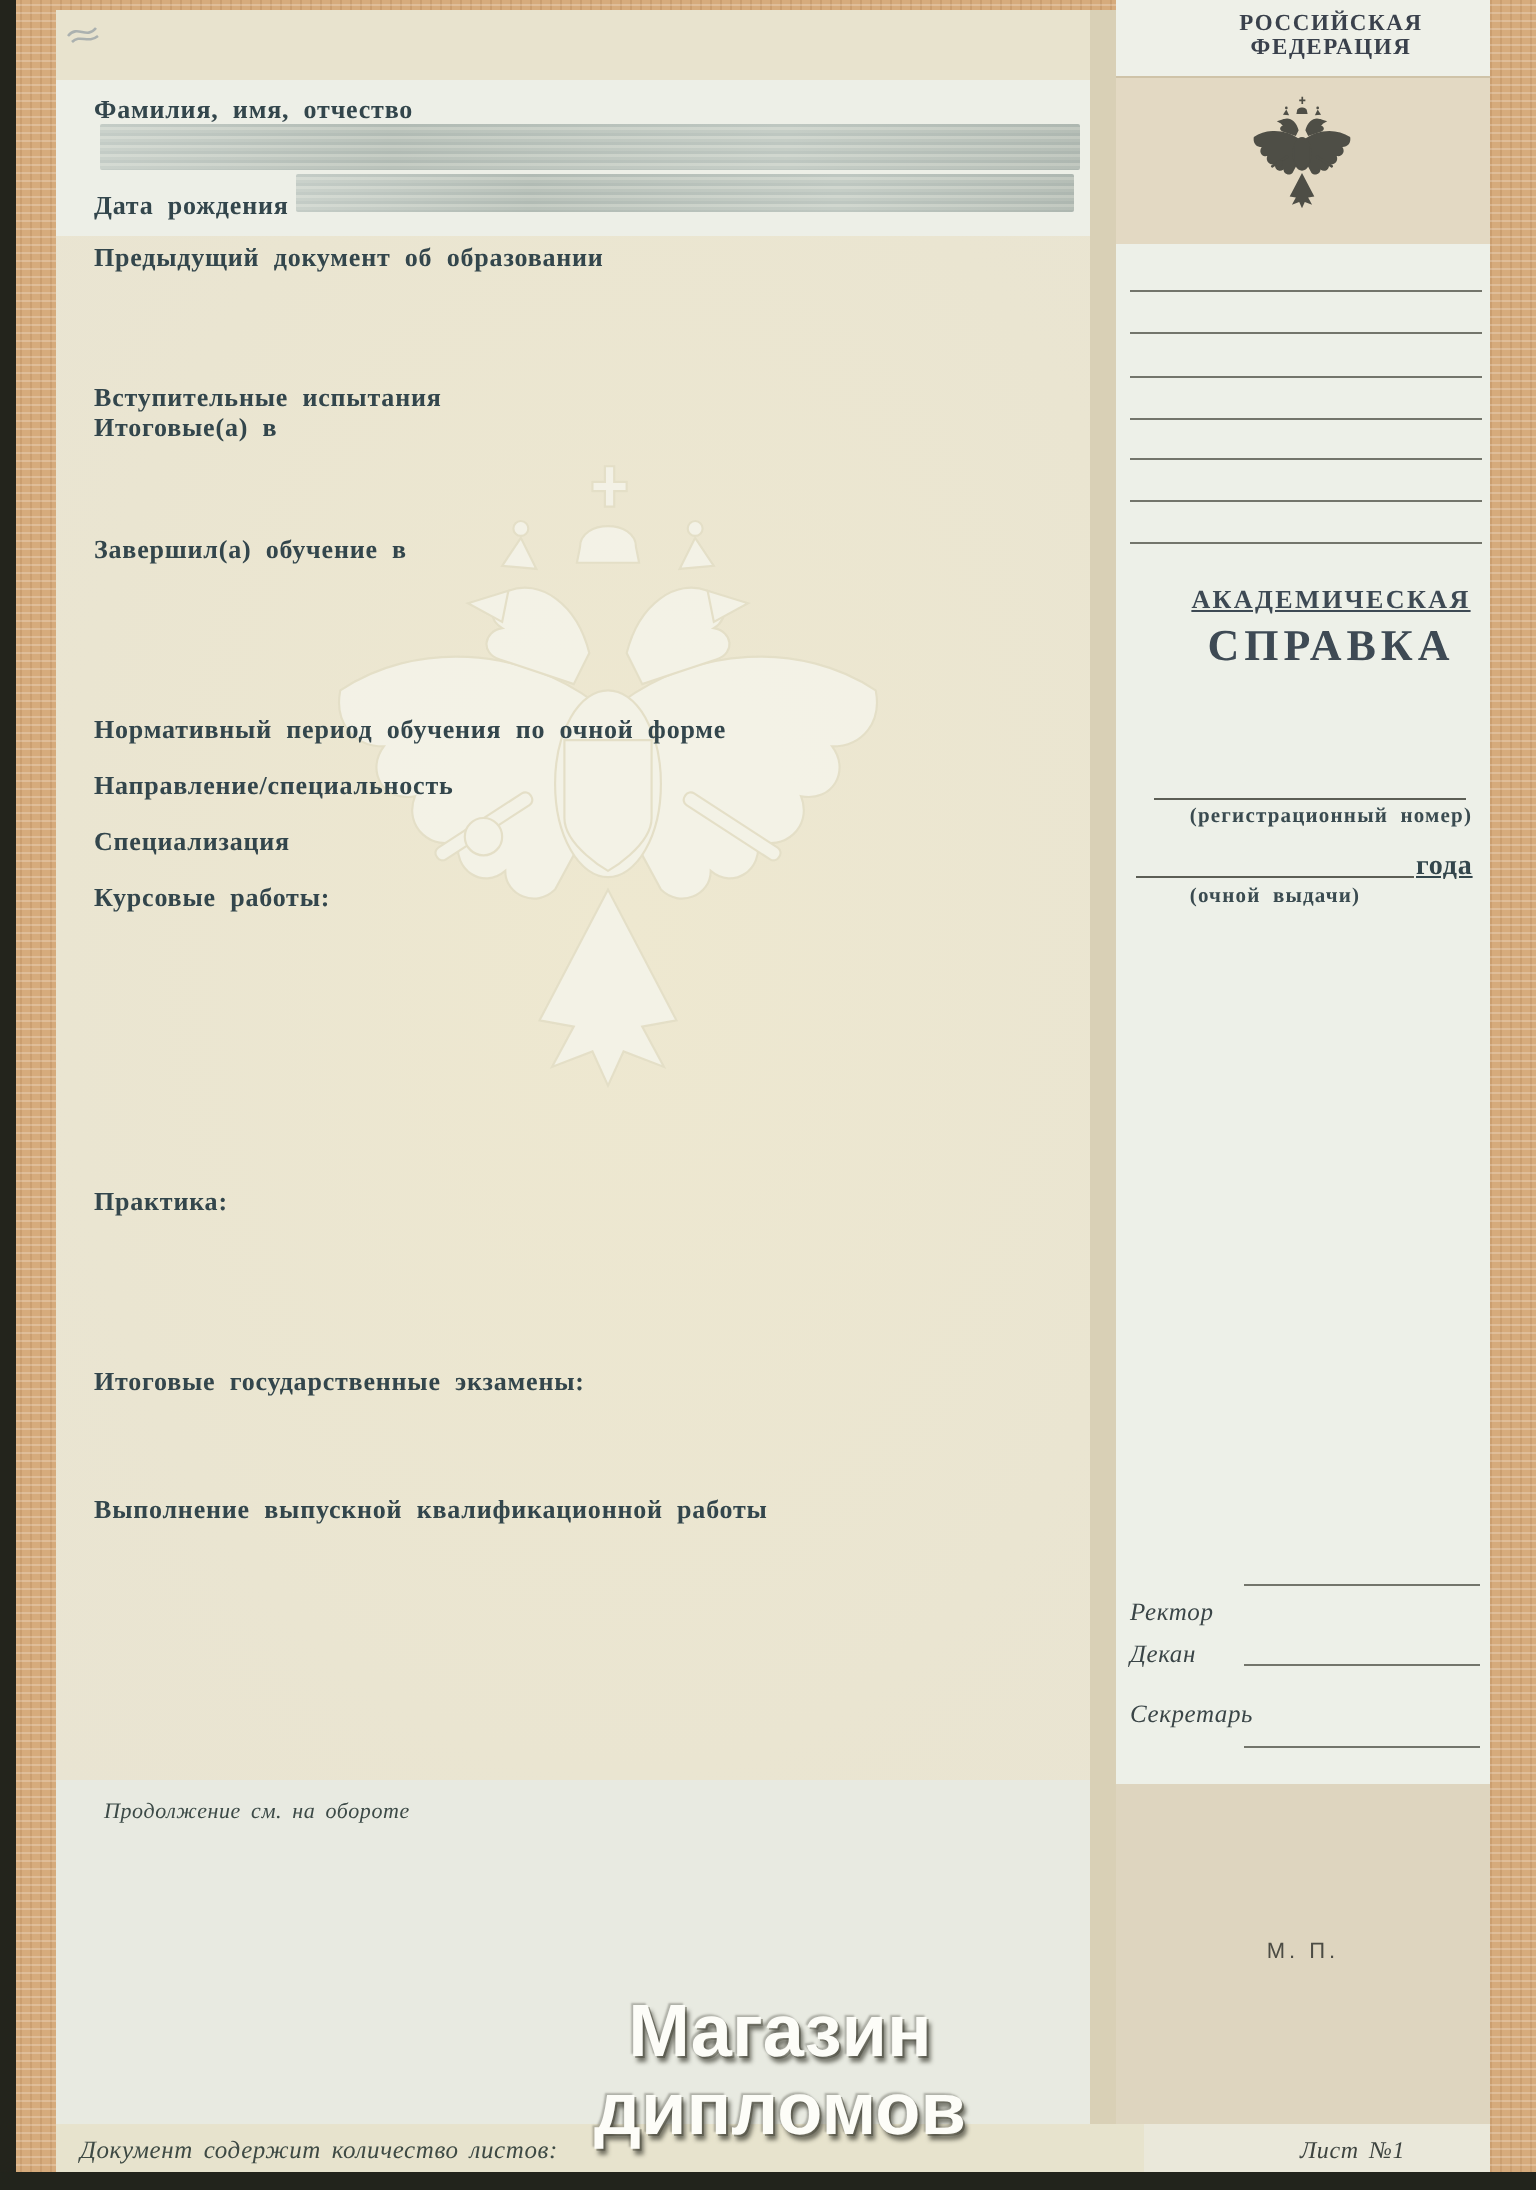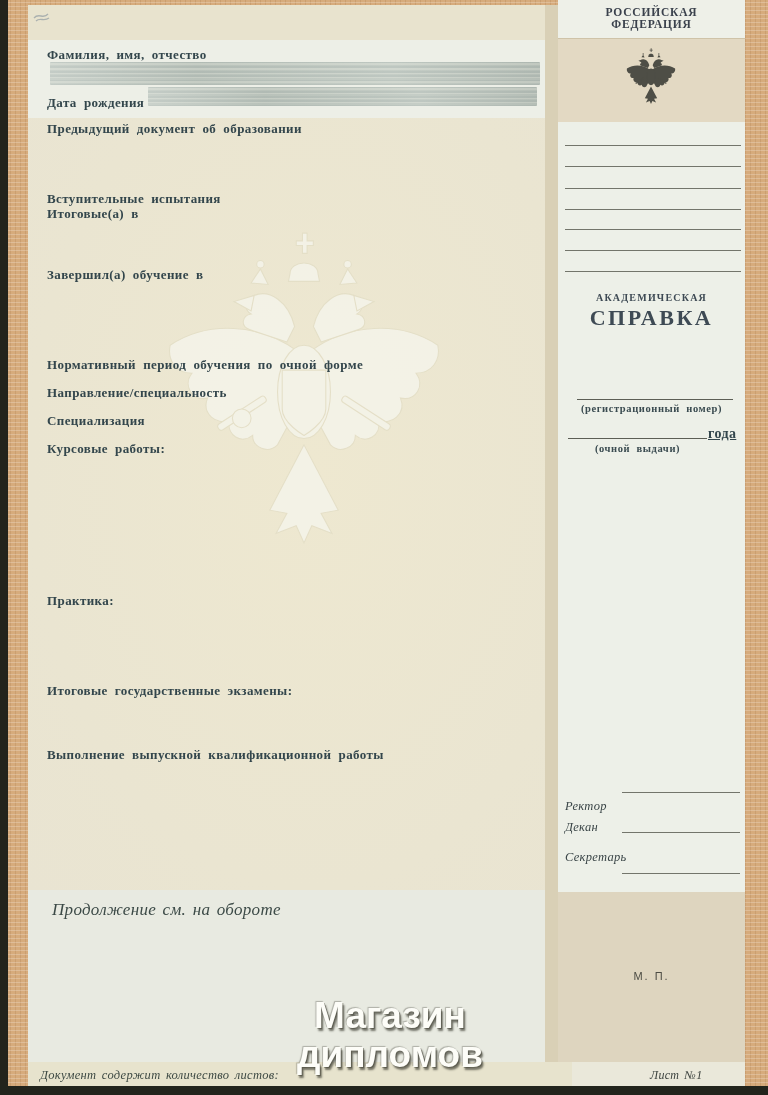--- a/index.html
+++ b/index.html
@@ -18,21 +18,21 @@
       repeating-linear-gradient(45deg, rgba(172,140,98,.20) 0 1.5px, rgba(0,0,0,0) 1.5px 4px),
       repeating-linear-gradient(-45deg, rgba(172,140,98,.14) 0 1.5px, rgba(0,0,0,0) 1.5px 4px);}
   .lbl{position:absolute;font-size:13px;font-weight:600;color:#33464c;
        letter-spacing:.4px;word-spacing:3.5px;white-space:nowrap;}
   .it{font-style:italic;font-weight:500;letter-spacing:.3px;word-spacing:2px;}
   .line{position:absolute;height:1px;background:#73756b;}
   .redact{position:absolute;border-radius:1px;
     background:
       linear-gradient(90deg, rgba(255,255,255,.18), rgba(0,0,0,.03) 30%, rgba(255,255,255,.10) 70%, rgba(0,0,0,.05)),
       repeating-linear-gradient(180deg, #b7c1ba 0 1.5px, #ccd3ca 1.5px 3px, #bfc8c0 3px 4.5px);}
-  .rc-center{position:absolute;left:558px;width:187px;text-align:center;}
+  .rc-center{position:absolute;left:558px;width:187px;text-align:center;padding-left:14px;}
   .caption{font-size:10.5px;font-weight:600;color:#3a4b50;letter-spacing:.6px;word-spacing:3px;}
   .sig{position:absolute;left:565px;font-style:italic;font-size:12.5px;color:#3a4547;letter-spacing:.3px;}
   .wm-text{position:absolute;left:215px;top:996px;width:350px;text-align:center;z-index:30;
     font-family:"Liberation Sans","DejaVu Sans",sans-serif;font-weight:800;
     font-size:37px;line-height:39px;color:#fdfdf8;
     text-shadow:2px 3px 2px rgba(55,55,45,.65), -1px -1px 1px rgba(70,70,60,.35), 1px 1px 0 rgba(90,90,75,.5);}
   svg{display:block;}
 </style>
 </head>
 <body>
@@ -107,32 +107,32 @@
   <div class="lbl" style="left:47px;top:191px;">Вступительные испытания</div>
   <div class="lbl" style="left:47px;top:206px;">Итоговые(а) в</div>
   <div class="lbl" style="left:47px;top:267px;">Завершил(а) обучение в</div>
   <div class="lbl" style="left:47px;top:357px;">Нормативный период обучения по очной форме</div>
   <div class="lbl" style="left:47px;top:385px;">Направление/специальность</div>
   <div class="lbl" style="left:47px;top:413px;">Специализация</div>
   <div class="lbl" style="left:47px;top:441px;">Курсовые работы:</div>
   <div class="lbl" style="left:47px;top:593px;">Практика:</div>
   <div class="lbl" style="left:47px;top:683px;">Итоговые государственные экзамены:</div>
   <div class="lbl" style="left:47px;top:747px;">Выполнение выпускной квалификационной работы</div>
-  <div class="lbl it" style="left:52px;top:900px;font-size:17px;color:#3c4a47;">Продолжение см. на обороте</div>
+  <div class="lbl it" style="left:52px;top:900px;font-size:11px;color:#3c4a47;">Продолжение см. на обороте</div>
 
   <div class="line" style="left:565px;top:145px;width:176px;"></div>
   <div class="line" style="left:565px;top:166px;width:176px;"></div>
   <div class="line" style="left:565px;top:188px;width:176px;"></div>
   <div class="line" style="left:565px;top:209px;width:176px;"></div>
   <div class="line" style="left:565px;top:229px;width:176px;"></div>
   <div class="line" style="left:565px;top:250px;width:176px;"></div>
   <div class="line" style="left:565px;top:271px;width:176px;"></div>
 
   <div class="rc-center" style="top:292px;">
-    <div style="font-size:10px;font-weight:700;color:#3e4a54;letter-spacing:1.2px;">АКАДЕМИЧЕСКАЯ</div>
+    <div style="font-size:13px;font-weight:700;color:#3e4a54;letter-spacing:1.2px;text-decoration:underline;">АКАДЕМИЧЕСКАЯ</div>
     <div style="font-size:22px;font-weight:700;color:#3e4a54;letter-spacing:2.5px;margin-top:2px;">СПРАВКА</div>
   </div>
 
   <div class="line" style="left:577px;top:399px;width:156px;background:#5c5e55;"></div>
   <div class="rc-center caption" style="top:403px;">(регистрационный номер)</div>
 
   <div class="line" style="left:568px;top:438px;width:139px;background:#5c5e55;"></div>
   <div class="lbl" style="left:708px;top:426px;font-size:14px;text-decoration:underline;">года</div>
   <div class="abs caption" style="left:568px;top:443px;width:139px;text-align:center;">(очной выдачи)</div>
 

